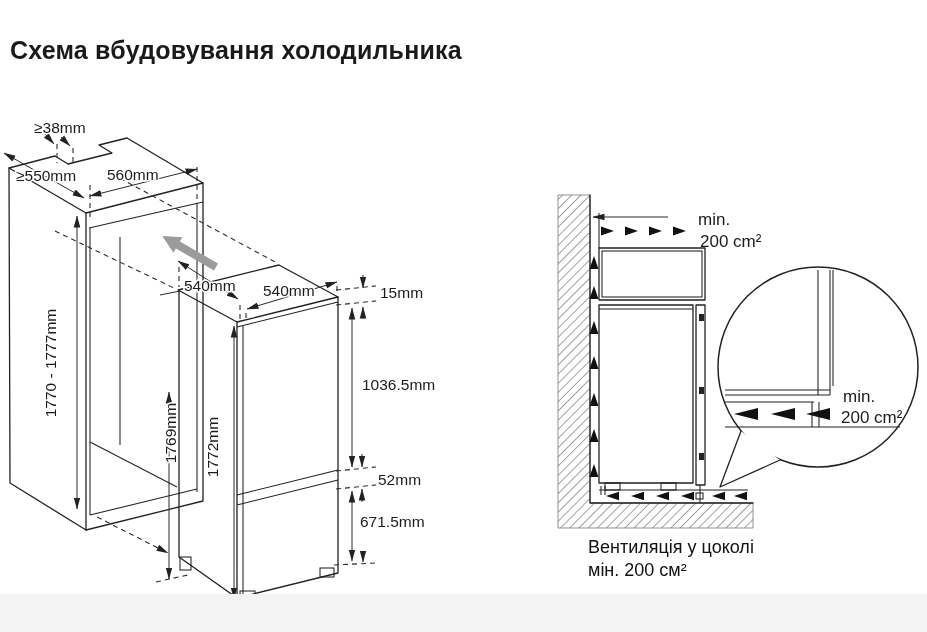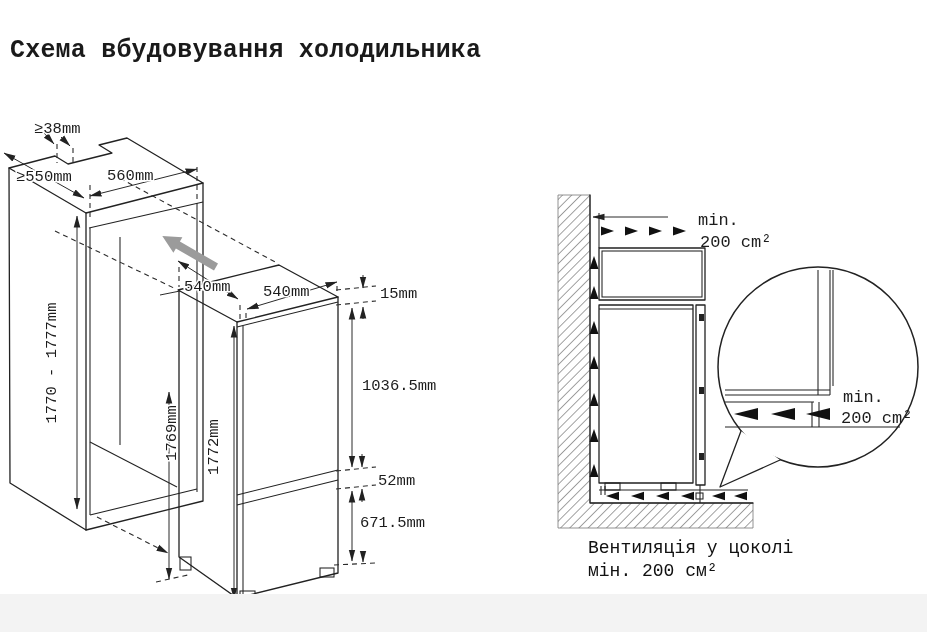--- a/index.html
+++ b/index.html
@@ -1,17 +1,17 @@
 <!DOCTYPE html>
 <html><head>
 <meta charset="utf-8">
 <style>
   html,body{margin:0;padding:0;background:#f3f3f3;}
   #page{position:relative;width:927px;height:594px;background:#ffffff;overflow:hidden;
-        font-family:Liberation Mono, monospace;}
+        font-family:Liberation Sans, sans-serif;}
   #title{position:absolute;left:10px;top:36px;font-size:25px;font-weight:700;color:#1a1a1a;
          letter-spacing:.2px;}
   svg{position:absolute;overflow:visible;}
   #niche-svg{left:0;top:95px;}
   #vent-svg{left:543px;top:168px;}
   .ln{stroke:#222;stroke-width:1.3;fill:none;stroke-linecap:round;stroke-linejoin:round;}
   .thin{stroke:#222;stroke-width:1.05;fill:none;}
   .dim{stroke:#2b2b2b;stroke-width:1;fill:none;}
   .dash{stroke:#2b2b2b;stroke-width:1.1;fill:none;stroke-dasharray:5 4;}
   .lbl{fill:#1c1c1c;font-size:15.5px;paint-order:stroke;stroke:#fff;stroke-width:3px;}

